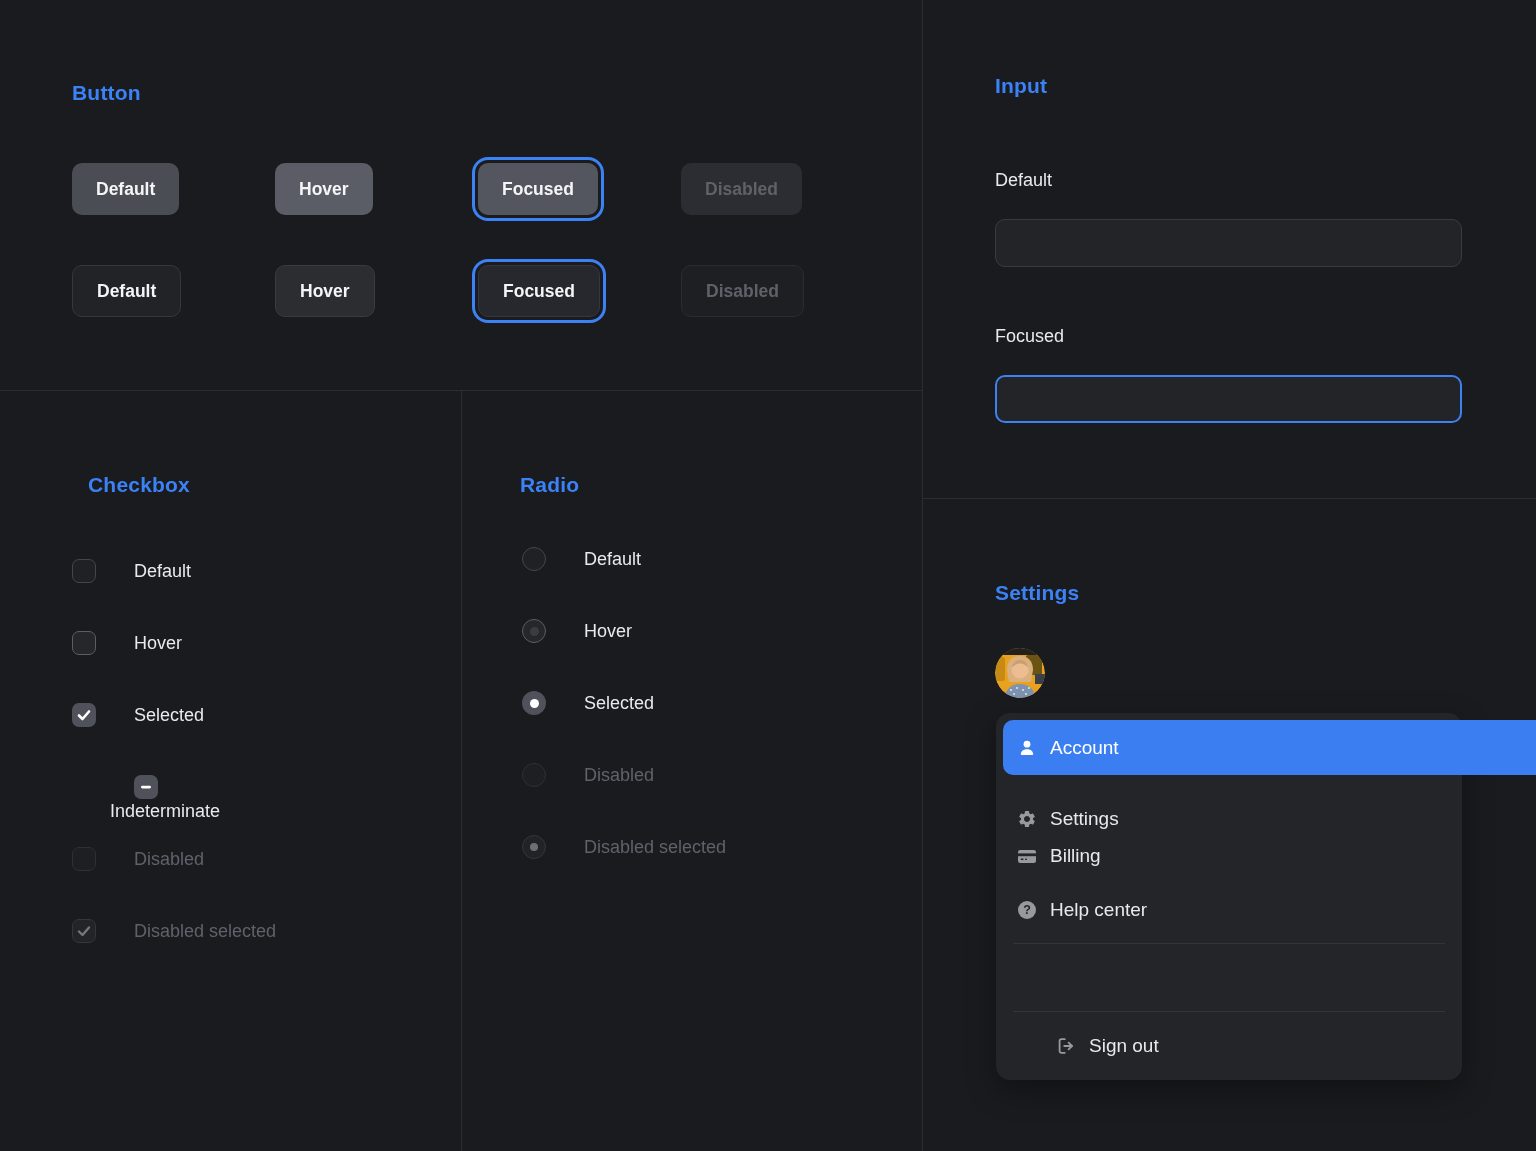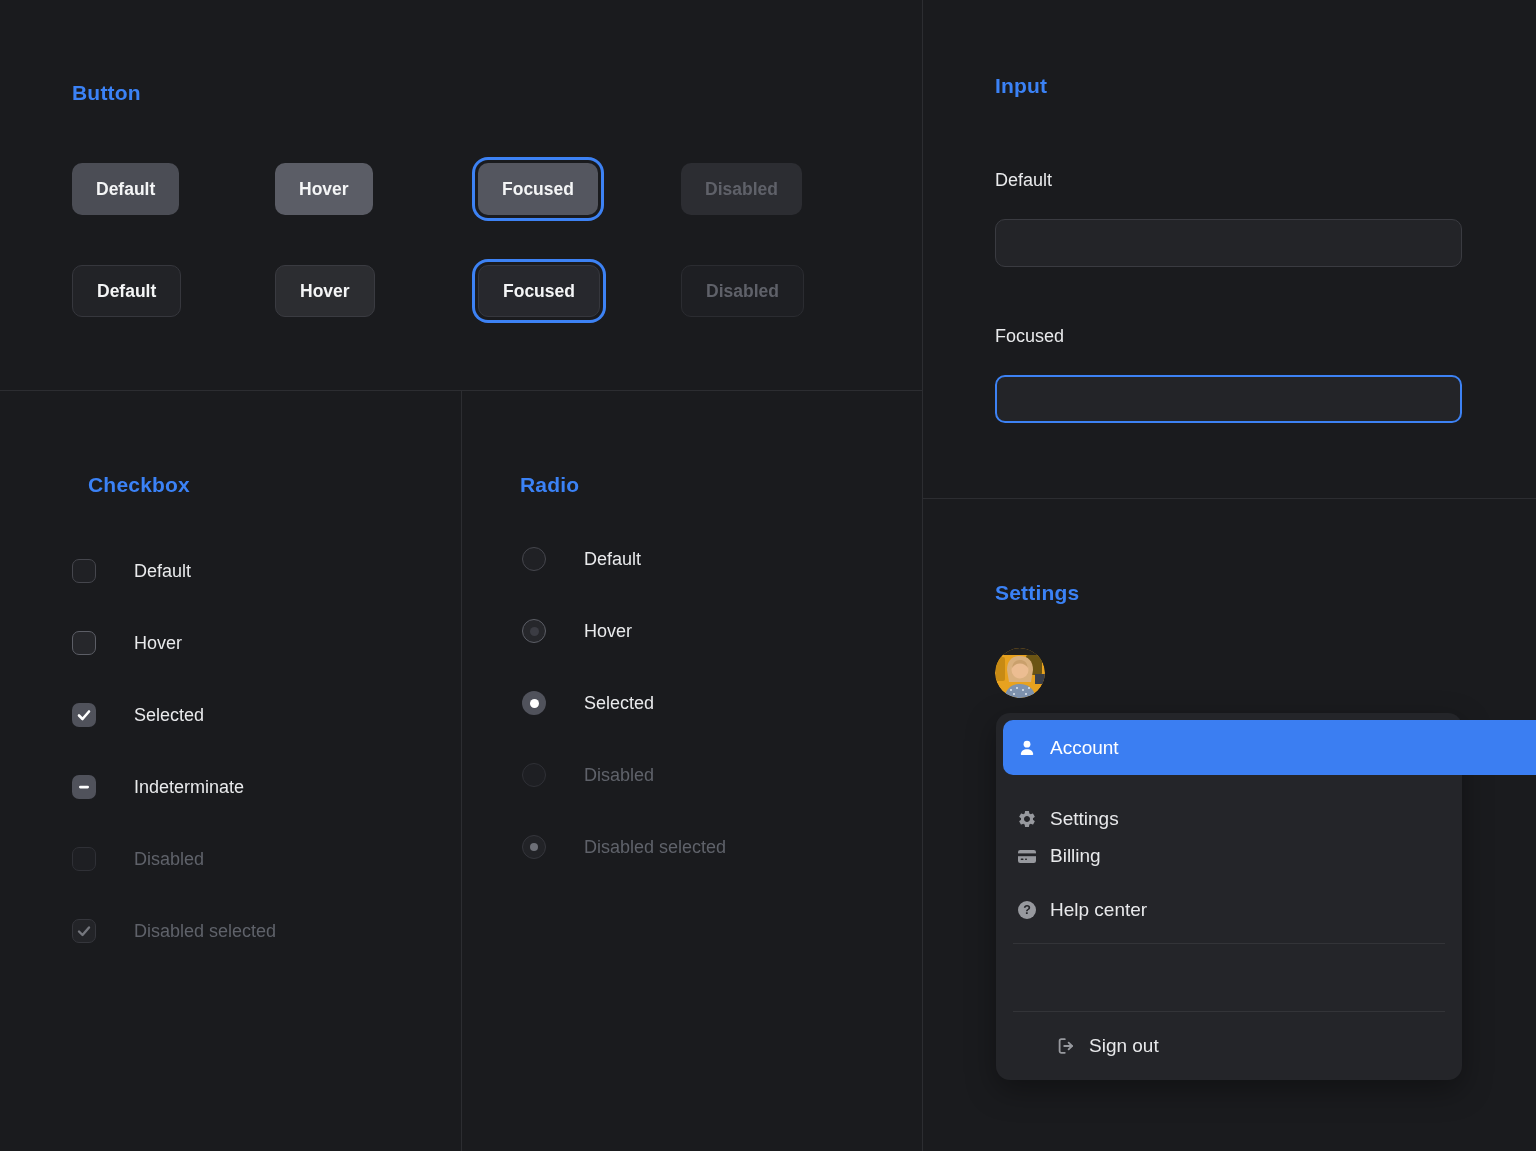--- a/index.html
+++ b/index.html
@@ -141,21 +141,21 @@
 
 <div class="choice-row" style="left:72px;top:703px;">
   <span class="checkbox filled">
     <svg width="16" height="16" viewBox="0 0 16 16">
       <polyline points="3,8.5 6.5,12 13,4.5" fill="none" stroke="#ffffff" stroke-width="2.6" stroke-linecap="round" stroke-linejoin="round"></polyline>
     </svg>
   </span>
   <span class="choice-label">Selected</span>
 </div>
 
-<div class="choice-row" style="left:72px;top:775px;">
+<div class="choice-row" style="left:72px;top:775px;flex-direction:column;">
   <span class="checkbox filled">
     <svg width="16" height="16" viewBox="0 0 16 16">
       <rect x="3" y="6.8" width="10" height="2.6" rx="1.3" fill="#ffffff"></rect>
     </svg>
   </span>
   <span class="choice-label">Indeterminate</span>
 </div>
 
 <div class="choice-row disabled" style="left:72px;top:847px;">
   <span class="checkbox dim"></span>

